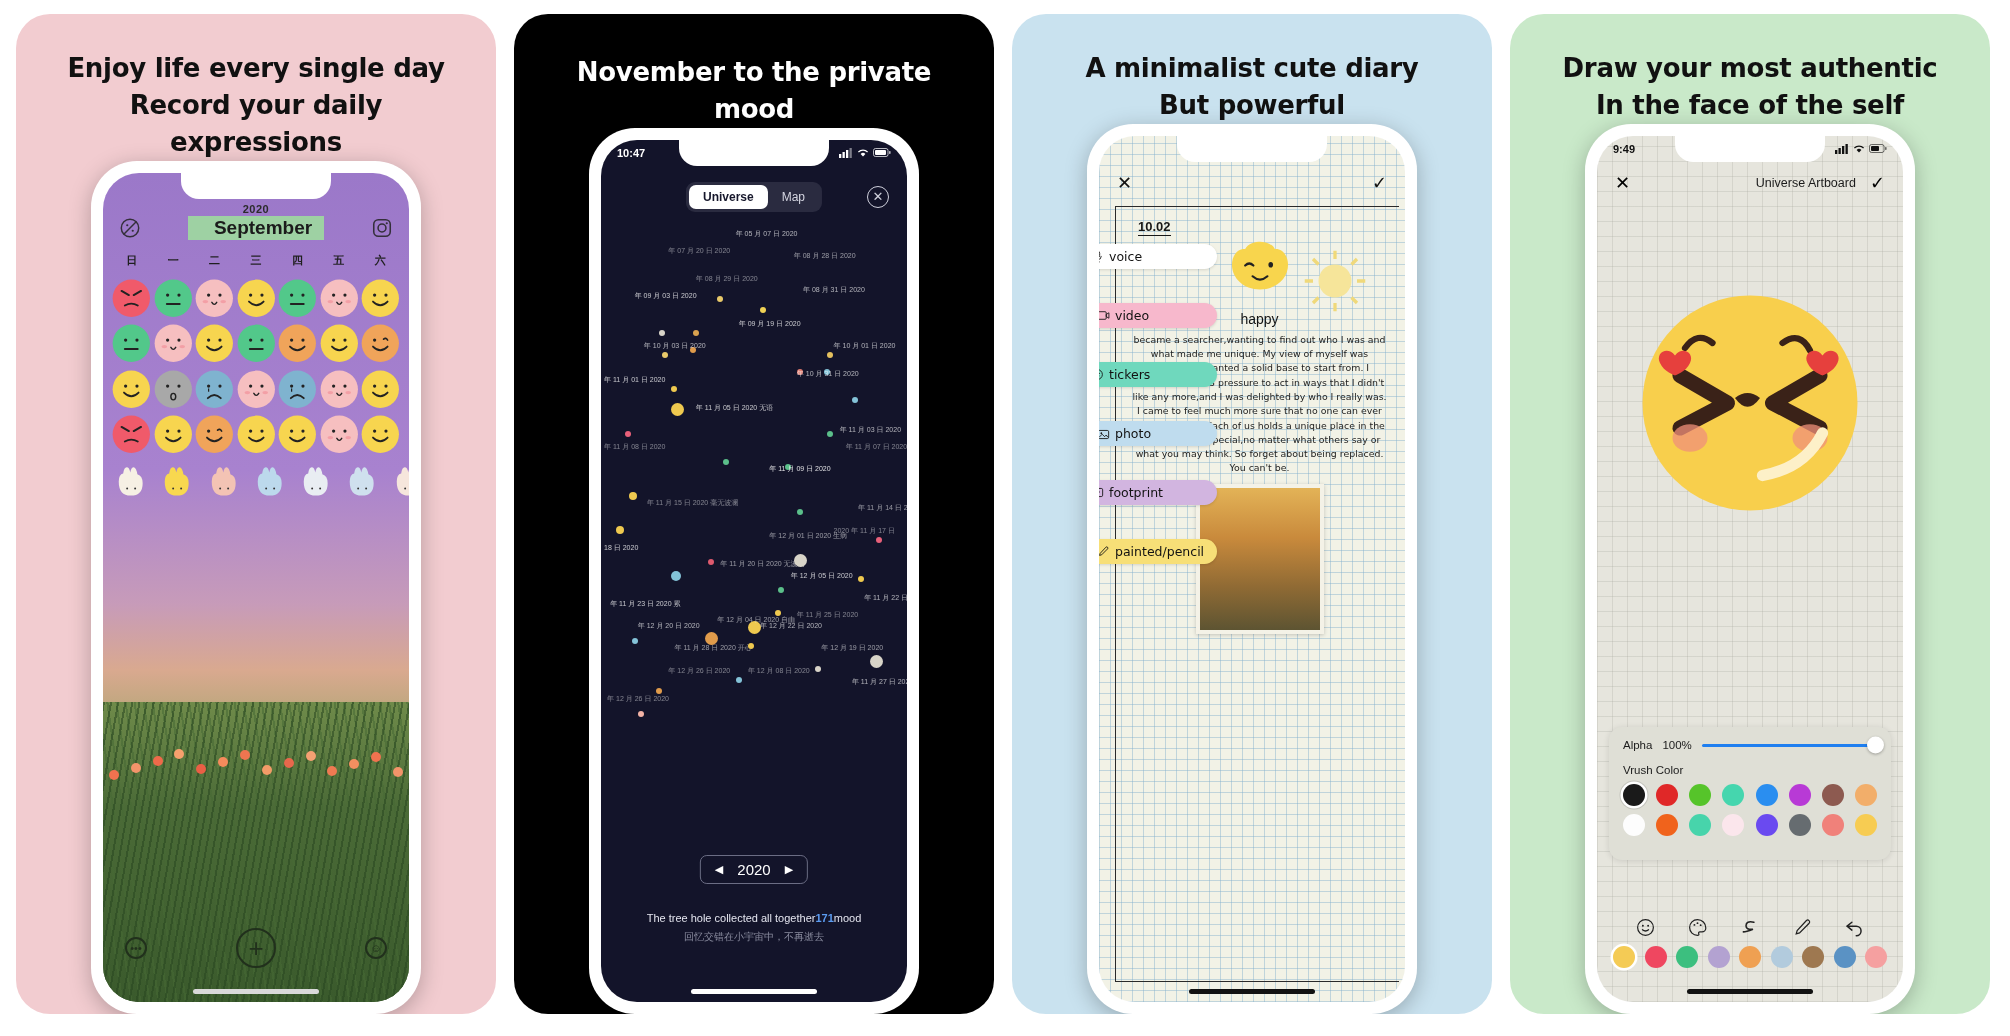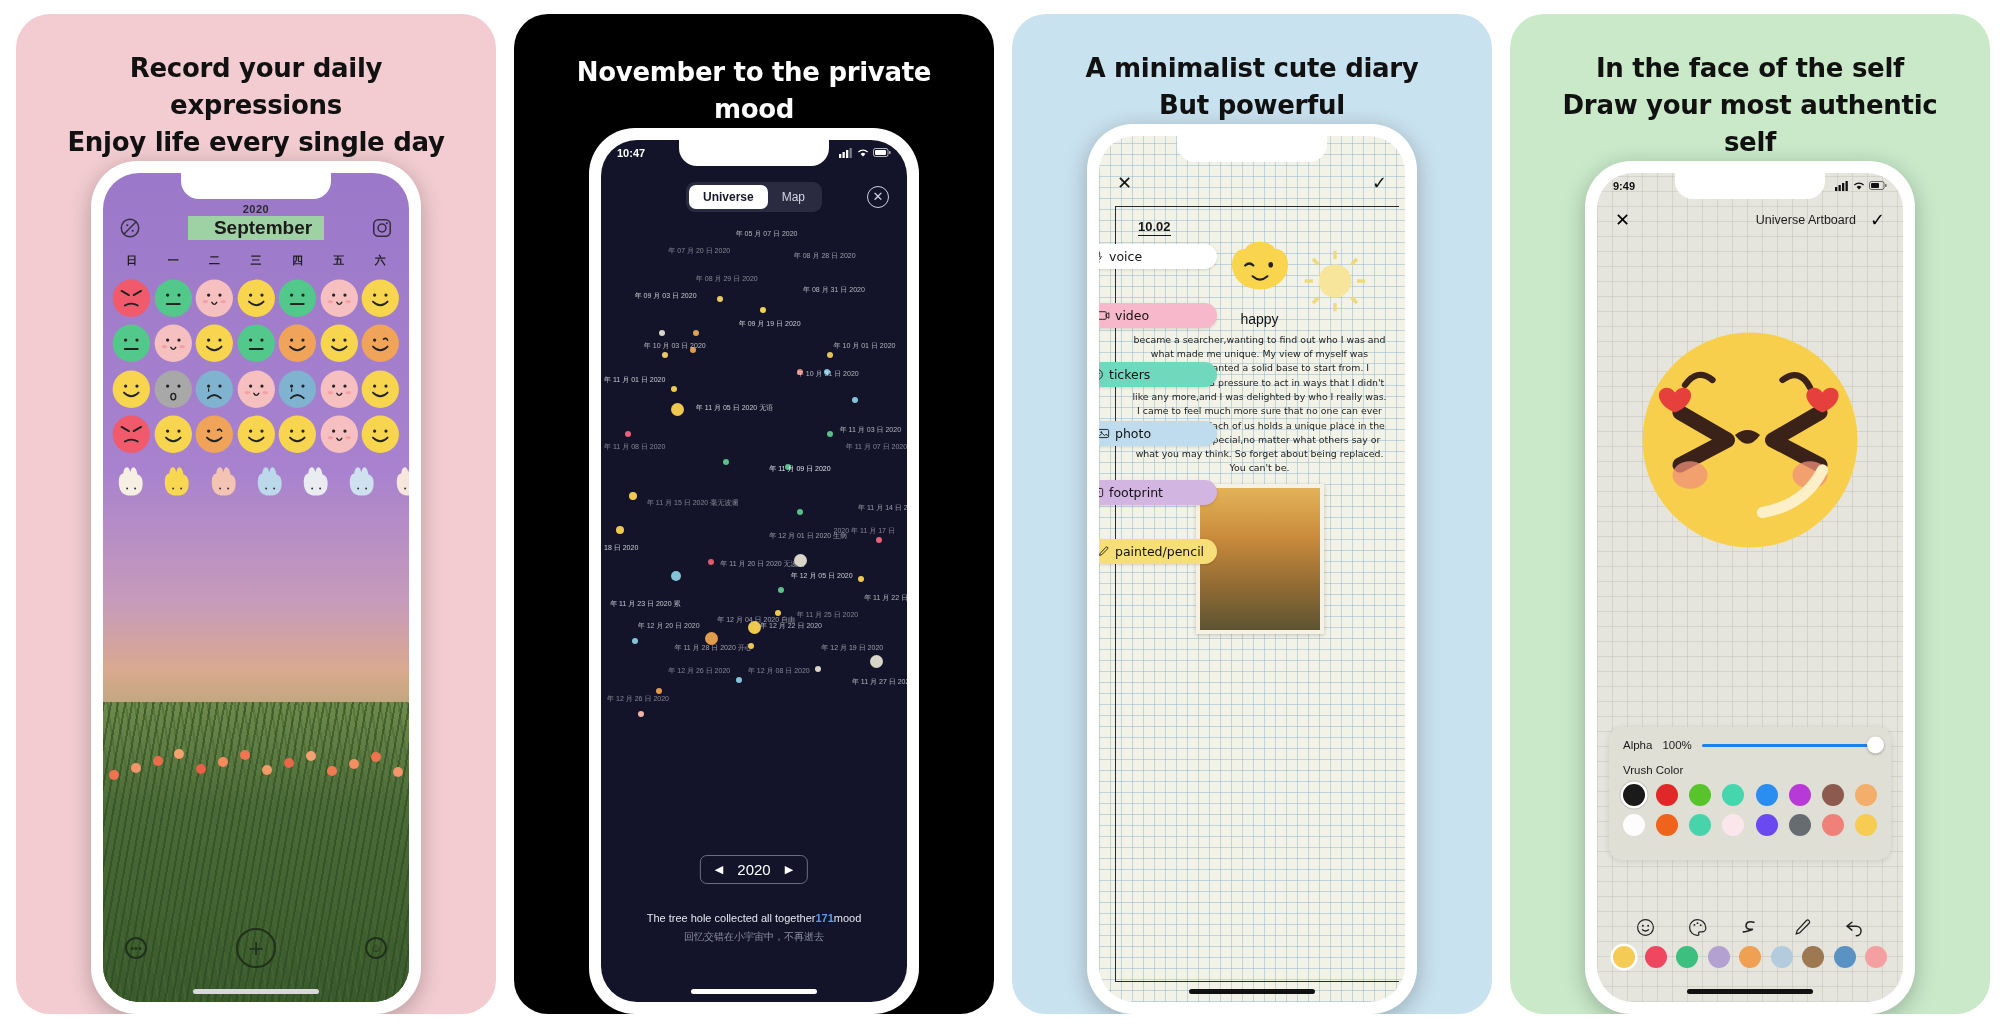--- a/index.html
+++ b/index.html
@@ -304,22 +304,22 @@
   .tb-dot.sel { box-shadow: 0 0 0 2.5px #fff; }
   .art-screen .homebar { background: #111; }
 </style>
 </head>
 <body>
 
 <div class="gallery">
 
   <div class="panel p1">
     <div class="headline">
+      <div>Enjoy life every single day</div>
       <div>Record your daily expressions</div>
-      <div>Enjoy life every single day</div>
     </div>
     <div class="phone">
       <div class="screen cal-screen">
         <div class="notch"></div>
 
         <div class="cal-top">
           <div class="cal-yr">2020</div>
           <div class="cal-month-wrap">
             <span class="cal-month">September</span>
           </div>
@@ -845,21 +845,21 @@
             </div>
             <div class="tool" style="background: rgb(111, 216, 189); margin-left: -18px;">
               <svg viewBox="0 0 24 24">
                 <circle cx="12" cy="12" r="9" fill="none" stroke="#111" stroke-width="1.6"></circle>
                 <circle cx="9" cy="10" r="1.2" fill="#111"></circle>
                 <circle cx="15" cy="10" r="1.2" fill="#111"></circle>
                 <path d="M8.5 14.5q3.5 3 7 0" stroke="#111" stroke-width="1.5" fill="none"></path>
               </svg>
               <span>tickers</span>
             </div>
-            <div class="tool" style="background: rgb(191, 220, 238); margin-left: -12px;">
+            <div class="tool" style="background: rgb(191, 220, 238); margin-left: -12px; align-items: flex-end;">
               <svg viewBox="0 0 24 24">
                 <rect x="2.5" y="4.5" width="19" height="15" rx="2.5" fill="none" stroke="#111" stroke-width="1.6"></rect>
                 <circle cx="8" cy="9.5" r="1.6" fill="#111"></circle>
                 <path d="M4 17 9.5 11.5 14 16 17 13 20 17" fill="none" stroke="#111" stroke-width="1.6"></path>
               </svg>
               <span>photo</span>
             </div>
             <div class="tool" style="background: rgb(210, 181, 224); margin-left: -18px;">
               <svg viewBox="0 0 24 24">
                 <rect x="2.5" y="4.5" width="19" height="15" rx="2.5" fill="none" stroke="#111" stroke-width="1.6"></rect>
@@ -874,23 +874,22 @@
               <span>painted/pencil</span>
             </div>
           </div>
         <div class="homebar" style="background:#111"></div>
       </div>
     </div>
   </div>
 
   <div class="panel p4">
     <div class="headline">
+      <div>Draw your most authentic</div>
       <div>In the face of the self</div>
-      <div>Draw your most authentic</div>
-      <div>self</div>
     </div>
     <div class="phone">
       <div class="screen art-screen">
         <div class="notch"></div>
         <div class="statusbar">
           <span>9:49</span>
           <span class="sb-right">
             <svg width="14" height="10" viewBox="0 0 14 10">
               <rect x="0" y="6" width="2.3" height="4" fill="#111"></rect>
                 <rect x="3.5" y="4" width="2.3" height="6" fill="#111"></rect>

